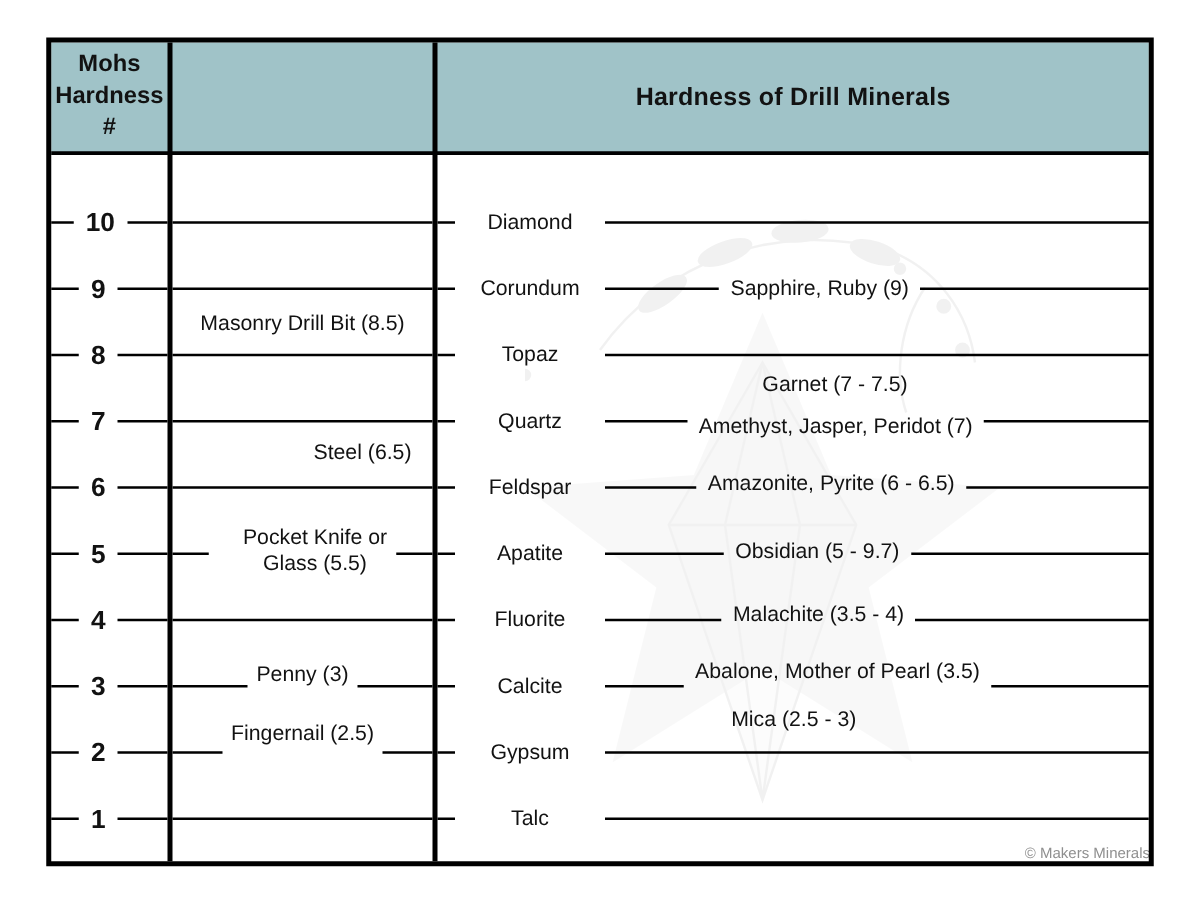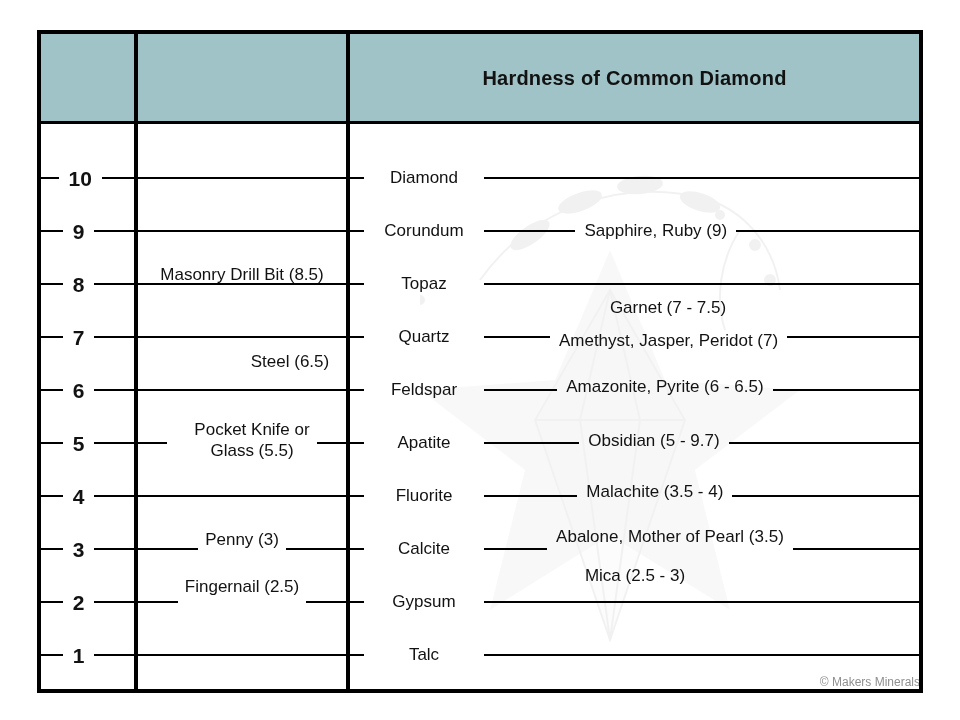--- a/index.html
+++ b/index.html
@@ -54,21 +54,24 @@
     </g>
     <polygon points="190,110 245,240 380,250 275,330 310,470 190,395 70,470 105,330 0,250 135,240" fill="#000" fill-opacity="0.5"></polygon>
     <g stroke="#000" stroke-width="2" fill="#000" fill-opacity="0.25">
       <polygon points="190,150 265,280 190,500 115,280"></polygon>
       <path d="M115,280 L265,280 M190,150 L160,280 L190,500 M190,150 L220,280 L190,500" fill="none"></path>
     </g>
   </svg>
 
 
   <div class="header-bg"></div>
-  <div class="hcell big" style="left:350px;width:569px;">Hardness of Common Diamond</div>
+  <div class="hcell small" style="left:41px;width:93px;">Mohs
+Hardness
+#</div>
+  <div class="hcell big" style="left:350px;width:569px;">Hardness of Drill Minerals</div>
 
   <div class="vdivider" style="left:134px;"></div>
   <div class="vdivider" style="left:346px;"></div>
 
   <div class="frame"></div>
 
   <div class="copyright">© Makers Minerals</div>
 
 <div class="row" style="left: 41px; width: 93px; top: 178px;">
       <div class="ln" style="flex: 0.55 1 0%;"></div>
@@ -232,17 +235,17 @@
     <div class="row" style="left: 138px; width: 208px; top: 655px;">
       <div class="ln" style="flex: 1 1 0%;"></div>
     </div>
     <div class="row" style="left: 350px; width: 569px; top: 655px;">
       <div class="ln" style="width: 14px;"></div>
       <div class="mineralbox">
         <span class="txt">Talc</span>
       </div>
       <div class="ln" style="flex: 1 1 0%;"></div>
     </div>
-    <span class="float-label" style="left: 242px; top: 259px; margin-top: 16px;">Masonry Drill Bit (8.5)</span>
+    <span class="float-label" style="left: 242px; top: 259px;">Masonry Drill Bit (8.5)</span>
     <span class="float-label" style="left: 242px; top: 362px; margin-left: 48px;">Steel (6.5)</span>
     <span class="float-label" style="left: 668px; top: 308px;">Garnet (7 - 7.5)</span>
     <span class="float-label" style="left: 635px; top: 576px;">Mica (2.5 - 3)</span>
   </div>
 
 </body></html>

